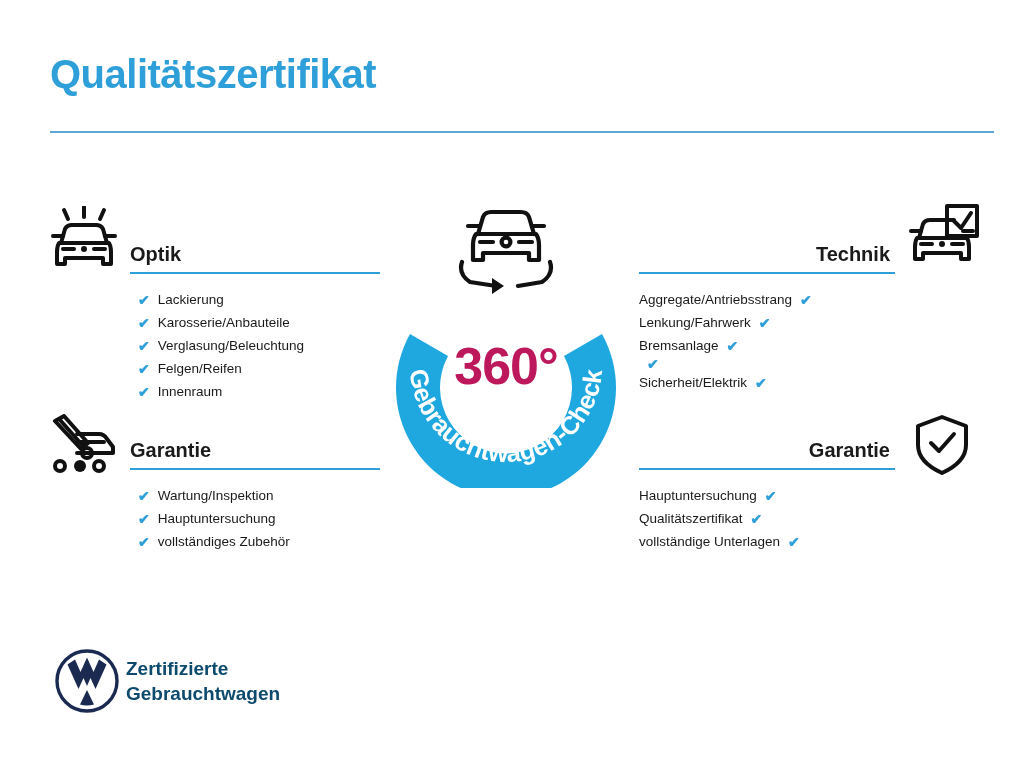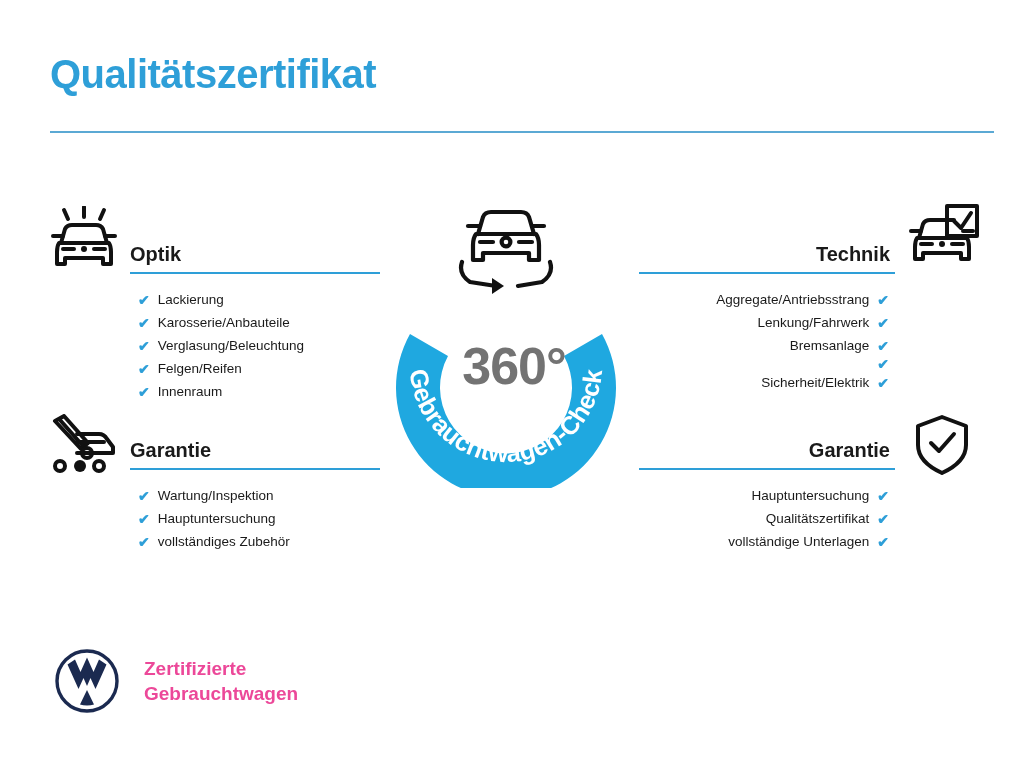--- a/index.html
+++ b/index.html
@@ -89,21 +89,21 @@
 
   
   .col-left .section-title { left: 0; margin-top: 8px; }
   .col-left .section-rule { left: 0; width: 250px; }
   .col-left .list-item { justify-content: flex-start; padding-left: 8px; }
   .col-left .check { margin-right: 8px; }
 
   
   .col-right .section-title { right: 5px; }
   .col-right .section-rule { right: 0; width: 256px; }
-  .col-right .list-item { justify-content: flex-end; padding-right: 6px; }
+  .col-right .list-item { padding-right: 6px; }
   .col-right .check { margin-left: 8px; }
 
   
   #sec-optik    { left: 130px; top: 228px; width: 250px; }
   #sec-wartung  { left: 130px; top: 424px; width: 250px; }
   #sec-technik  { left: 639px; top: 228px; width: 256px; }
   #sec-garantie { left: 639px; top: 424px; width: 256px; }
 
   
   .sec-icon { position: absolute; }
@@ -119,46 +119,46 @@
     top: 196px;
     width: 264px;
     height: 292px;
   }
 
   .badge-ring { position: absolute; left: 0; top: 48px; width: 264px; height: 244px; }
   .badge-car  { position: absolute; left: 82px; top: 0; width: 100px; height: 104px; }
 
   .badge-center {
     position: absolute;
-    left: 8px;
+    left: 0;
     top: 140px;
     width: 264px;
     text-align: center;
     font-size: 52px;
     font-weight: bold;
-    color: #737373;
+    color: #be185d;
     letter-spacing: -1px;
   }
 
   
   .footer {
     position: absolute;
     left: 54px;
     top: 648px;
     display: flex;
     align-items: center;
   }
 
   .vw-mark { width: 66px; height: 66px; flex: none; }
 
   .footer-text {
-    margin-left: 24px;
+    margin-left: 6px;
     font-size: 19px;
     font-weight: bold;
-    color: #ec4899;
+    color: #0c4a6e;
     line-height: 25px;
   }
 </style>
 </head>
 <body>
 
 <div class="page">
 
   <div class="page-title">Qualitätszertifikat</div>
   <div class="title-rule"></div>

